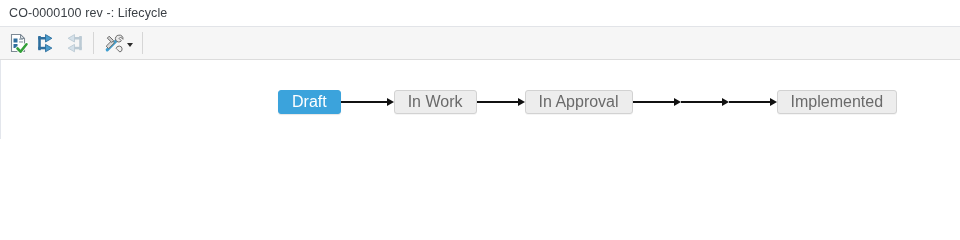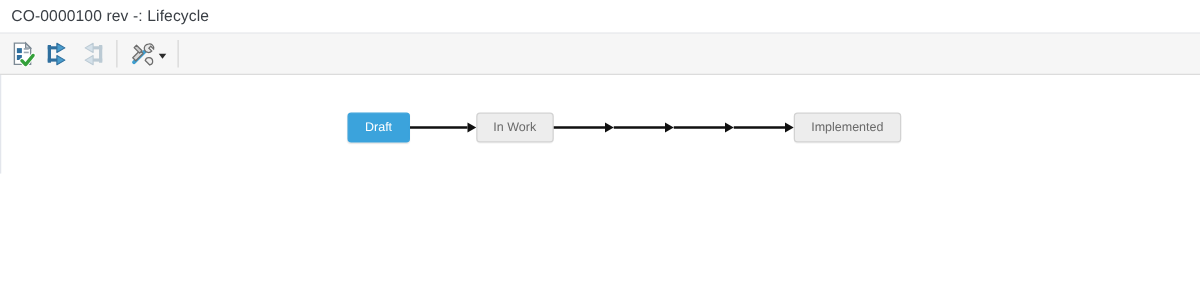--- a/index.html
+++ b/index.html
@@ -95,21 +95,21 @@
     display: flex;
     align-items: center;
   }
   .node {
     height: 24px;
     border-radius: 3px;
     display: flex;
     align-items: center;
     justify-content: center;
     box-sizing: border-box;
-    font-size: 10px;
+    font-size: 16px;
     padding: 0 13px;
     white-space: nowrap;
     cursor: pointer;
   }
   .node.inactive {
     background: #ededed;
     border: 1px solid #d2d2d2;
     color: #6a6a6a;
     box-shadow: 0 1px 0 rgba(0,0,0,0.04);
   }
@@ -210,20 +210,23 @@
 
       <div class="node inactive">
         <span>In Work</span>
       </div>
 
       <div class="conn">
         <span class="conn-line" style="width:41px"></span>
         <span class="conn-head"></span>
       </div>
 
+      <div class="node inactive">
+        <span>In Approval</span>
+      </div>
 
       <div class="conn">
         <span class="conn-line" style="width:41px"></span>
         <span class="conn-head"></span>
       </div>
 
 
       <div class="conn">
         <span class="conn-line" style="width:41px"></span>
         <span class="conn-head"></span>

